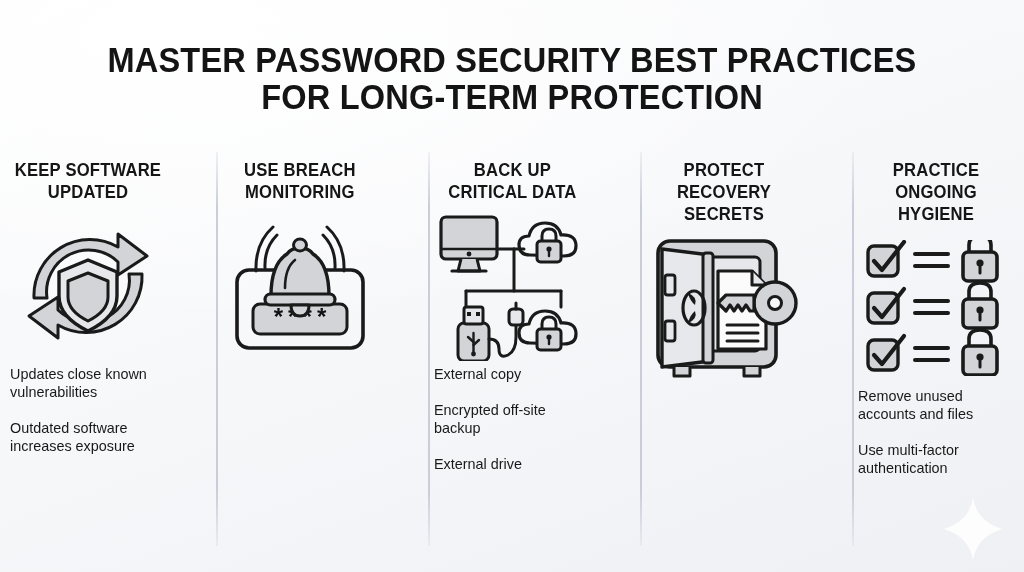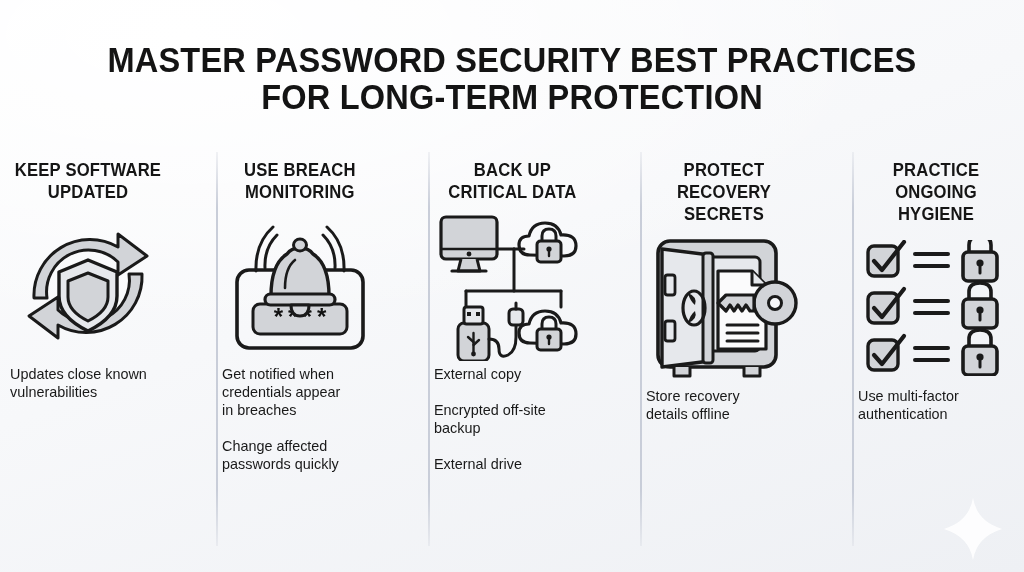--- a/index.html
+++ b/index.html
@@ -146,20 +146,22 @@
             <path d="M20 86 A56 56 0 0 1 104 35 L104 22 L133 44 L104 63 L104 50 A42 42 0 0 0 33 86 Z"></path>
             <path d="M128 62 A56 56 0 0 1 44 113 L44 126 L15 104 L44 85 L44 98 A42 42 0 0 0 115 62 Z"></path>
           </g>
           <path d="M74 48 L103 60 L103 84 Q103 105 74 119 Q45 105 45 84 L45 60 Z" fill="#e6e8ec" stroke="#1a1a1a" stroke-width="3.4" stroke-linejoin="round"></path>
           <path d="M74 61 L94 69 L94 85 Q94 99 74 109 Q54 99 54 85 L54 69 Z" fill="#d2d4d8" stroke="#1a1a1a" stroke-width="3" stroke-linejoin="round"></path>
         </svg>
       </div>
       <div class="bullets">
         <div class="bullet">Updates close known
 vulnerabilities</div>
+        <div class="bullet">Outdated software
+increases exposure</div>
       </div>
     </div>
 
     <div class="col">
       <div class="col-title">USE BREACH
 MONITORING</div>
       <div class="icon-wrap">
         <svg width="150" height="148" viewBox="0 0 150 148">
 
           <rect x="12" y="58" width="126" height="78" rx="12" ry="12" fill="none" stroke="#1a1a1a" stroke-width="3.6"></rect>
@@ -175,27 +177,20 @@
             <path d="M60 76 Q60 56 70 48" fill="none" stroke="#1a1a1a" stroke-width="2.6" stroke-linecap="round"></path>
           </g>
 
           <g fill="none" stroke="#1a1a1a" stroke-width="3" stroke-linecap="round">
             <path d="M40 56 Q39 36 52 23"></path>
             <path d="M31 59 Q30 31 48 15"></path>
             <path d="M110 56 Q111 36 98 23"></path>
             <path d="M119 59 Q120 31 102 15"></path>
           </g>
         </svg>
-      </div>
-      <div class="bullets">
-        <div class="bullet">Get notified when
-credentials appear
-in breaches</div>
-        <div class="bullet">Change affected
-passwords quickly</div>
       </div>
     </div>
 
     <div class="col">
       <div class="col-title">BACK UP
 CRITICAL DATA</div>
       <div class="icon-wrap">
         <svg width="152" height="150" viewBox="0 0 152 150">
 
           <g fill="none" stroke="#1a1a1a" stroke-width="3" stroke-linecap="round" stroke-linejoin="round">
@@ -287,22 +282,20 @@
           </g>
 
           <g>
             <circle cx="127" cy="70" r="21" fill="#d2d4d8" stroke="#1a1a1a" stroke-width="3.4"></circle>
             <circle cx="127" cy="70" r="6.5" fill="#f6f7f9" stroke="#1a1a1a" stroke-width="3"></circle>
             <path d="M106 62 L78 62 L70 70 L78 78 L82 72 L86 78 L90 72 L94 78 L98 72 L102 78 L106 78 Z" fill="#d2d4d8" stroke="#1a1a1a" stroke-width="3.2" stroke-linejoin="round"></path>
           </g>
         </svg>
       </div>
       <div class="bullets">
-        <div class="bullet">Store recovery
-details offline</div>
       </div>
     </div>
 
     <div class="col">
       <div class="col-title">PRACTICE
 ONGOING HYGIENE</div>
       <div class="icon-wrap">
         <svg width="152" height="136" viewBox="0 0 152 136">
           <g>
 
@@ -335,20 +328,22 @@
               <path d="M55 26 L88 26" stroke="#1a1a1a" stroke-width="4" stroke-linecap="round"></path>
               <rect x="103" y="12" width="34" height="29" rx="5" ry="5" fill="#d2d4d8" stroke="#1a1a1a" stroke-width="3.6"></rect>
               <path d="M109 12 L109 5 Q109 -4 120 -4 Q131 -4 131 5 L131 12" fill="none" stroke="#1a1a1a" stroke-width="3.6"></path>
               <circle cx="120" cy="23" r="3.6" fill="#1a1a1a"></circle>
               <path d="M120 25 L120 33" stroke="#1a1a1a" stroke-width="3" stroke-linecap="round"></path>
             </g>
           </g>
         </svg>
       </div>
       <div class="bullets">
+        <div class="bullet">Remove unused
+accounts and files</div>
         <div class="bullet">Use multi-factor
 authentication</div>
       </div>
     </div>
 
   </div>
 
   <svg class="sparkle" viewBox="0 0 60 64">
     <path d="M30 0 Q34 24 60 32 Q34 40 30 64 Q26 40 0 32 Q26 24 30 0 Z" fill="#ffffff"></path>
   </svg>

